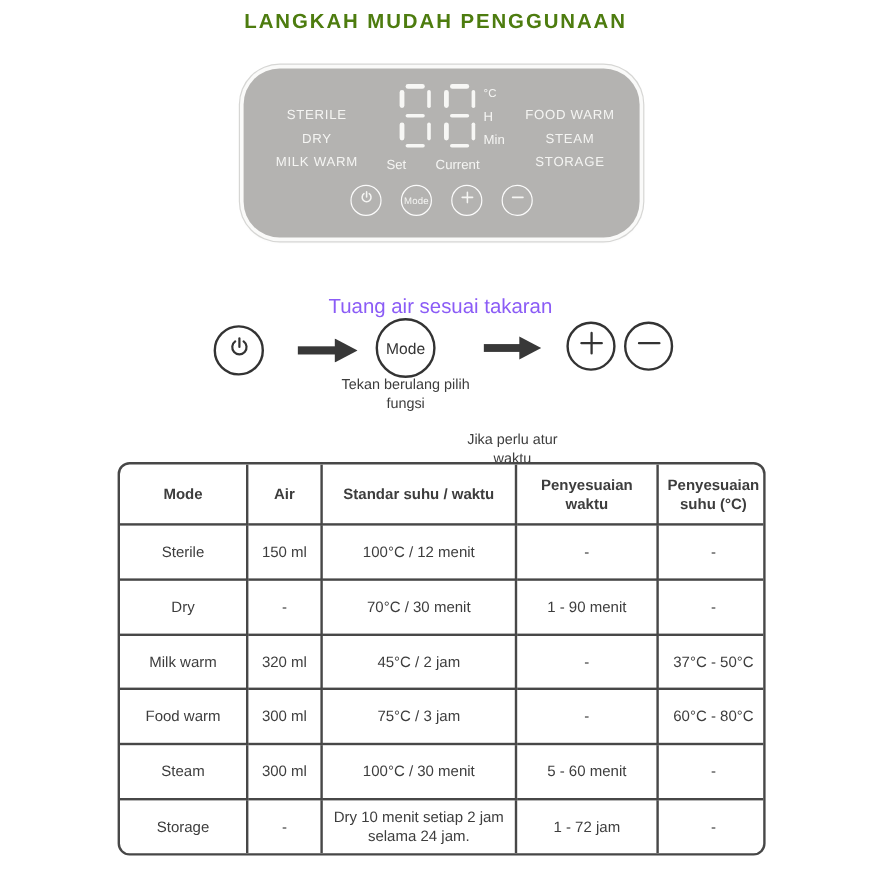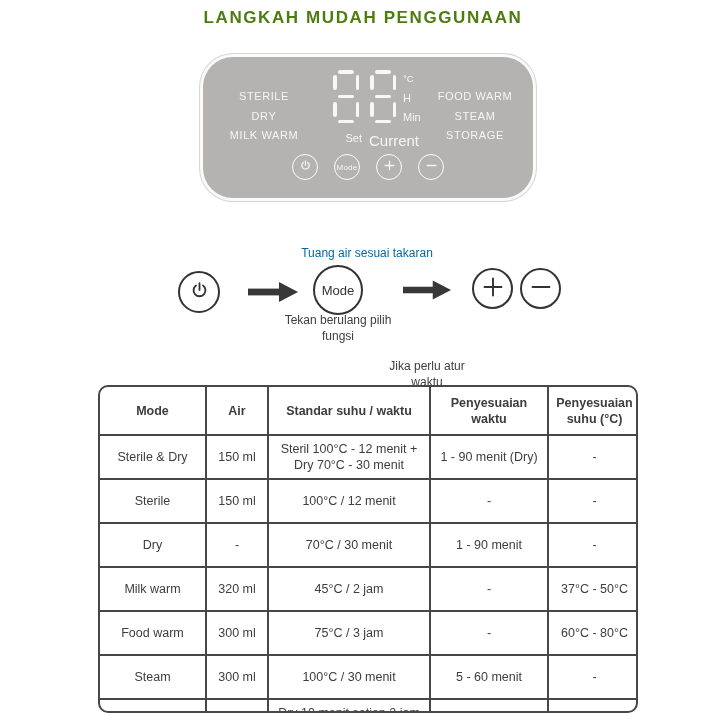--- a/index.html
+++ b/index.html
@@ -10,22 +10,22 @@
   .title{top:8px;left:0;width:726px;text-align:center;font-size:17px;font-weight:bold;letter-spacing:1.6px;color:#4d7c0f;}
 
   
   .panel{left:203px;top:57px;width:330px;height:141px;background:#b4b3b1;border-radius:30px;
          box-shadow:0 0 0 3px #fafaf9, 0 0 0 4px #d6d6d4, 0 2px 4px rgba(0,0,0,0.10);}
   .panel-labels{width:110px;text-align:center;font-size:11px;line-height:19.5px;letter-spacing:0.6px;color:#f5f5f3;}
   .panel-left{left:6px;top:30px;}
   .panel-right{left:217px;top:30px;}
   .units{left:200px;top:12px;font-size:11px;line-height:19.5px;color:#f5f5f3;}
   .units .deg{font-size:9.5px;}
-  .setlbl{left:119px;top:75px;width:40px;text-align:right;font-size:11px;color:#f5f5f3;}
-  .curlbl{left:160px;top:75px;width:62px;text-align:center;font-size:15px;color:#f5f5f3;}
+  .setlbl{left:119px;top:75px;width:40px;text-align:left;font-size:11px;color:#f5f5f3;}
+  .curlbl{left:160px;top:75px;width:62px;text-align:left;font-size:11px;color:#f5f5f3;}
 
   
   .digits{left:130px;top:13px;display:flex;gap:11px;}
   .digit{position:relative;width:26px;height:53px;}
   .seg{position:absolute;background:#f7f7f5;border-radius:2px;}
   .seg.h{width:16px;height:3.5px;left:5px;}
   .seg.v{width:3.5px;height:15px;}
   .seg.top{top:0;}
   .seg.mid{top:24.5px;}
   .seg.bot{top:49.5px;}
@@ -34,21 +34,21 @@
   .seg.tr{right:0;top:5px;}
   .seg.br{right:0;top:32px;}
 
   
   .panel-btns{left:89px;top:97px;display:flex;gap:16px;}
   .pbtn{width:26px;height:26px;border-radius:50%;border:1.5px solid rgba(255,255,255,0.95);
         display:flex;align-items:center;justify-content:center;color:#f5f5f3;box-sizing:border-box;}
   .pbtn .modetxt{font-size:8px;letter-spacing:0.2px;}
 
   
-  .steps-caption{left:267px;top:246px;width:200px;text-align:center;font-size:12px;color:#0369a1;}
+  .steps-caption{left:267px;top:246px;width:200px;text-align:center;font-size:17px;color:#8b5cf6;}
   .circle-btn{border:2px solid #333;border-radius:50%;background:#fff;display:flex;align-items:center;justify-content:center;box-sizing:border-box;color:#333;}
   .power-step{left:178px;top:271px;width:42px;height:42px;}
   .mode-step{left:313px;top:265px;width:50px;height:50px;font-size:13px;color:#333;}
   .plus-step{left:472px;top:268px;width:41px;height:41px;}
   .minus-step{left:520px;top:268px;width:41px;height:41px;}
   .arrow1{left:248px;top:282px;}
   .arrow2{left:403px;top:280px;}
   .step-cap{text-align:center;font-size:12px;line-height:15.5px;color:#3d3d3d;}
   .cap-mode{left:278px;top:313px;width:120px;}
   .cap-adjust{left:377px;top:313px;width:100px;margin-top:46px;}
@@ -197,28 +197,20 @@
         <tr>
       <th>Mode</th>
       <th>Air</th>
       <th>Standar suhu / waktu</th>
       <th>Penyesuaian
 waktu</th>
       <th>Penyesuaian
 suhu (°C)</th>
     </tr>
     <tr>
-      <td>Sterile &amp; Dry</td>
-      <td>150 ml</td>
-      <td>Steril 100°C - 12 menit +
-Dry 70°C - 30 menit</td>
-      <td>1 - 90 menit (Dry)</td>
-      <td>-</td>
-    </tr>
-    <tr>
       <td>Sterile</td>
       <td>150 ml</td>
       <td>100°C / 12 menit</td>
       <td>-</td>
       <td>-</td>
     </tr>
     <tr>
       <td>Dry</td>
       <td>-</td>
       <td>70°C / 30 menit</td>

